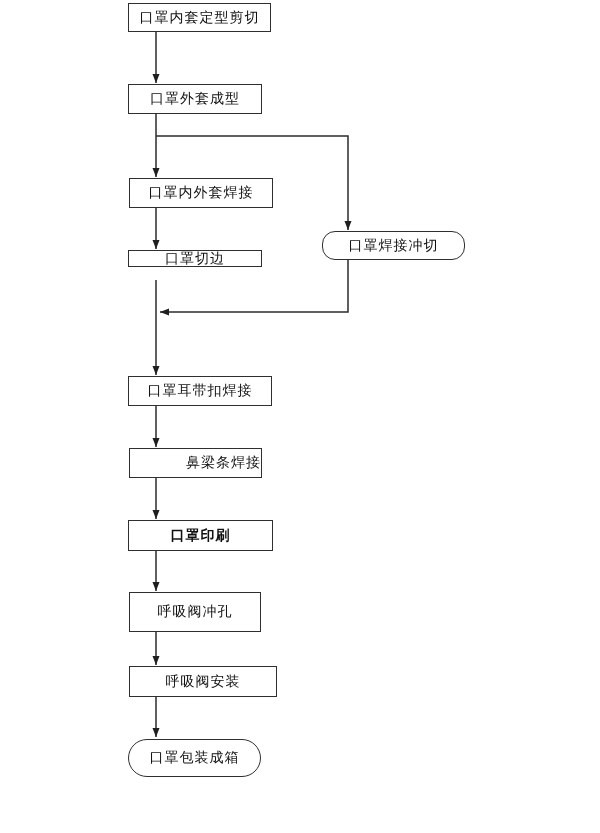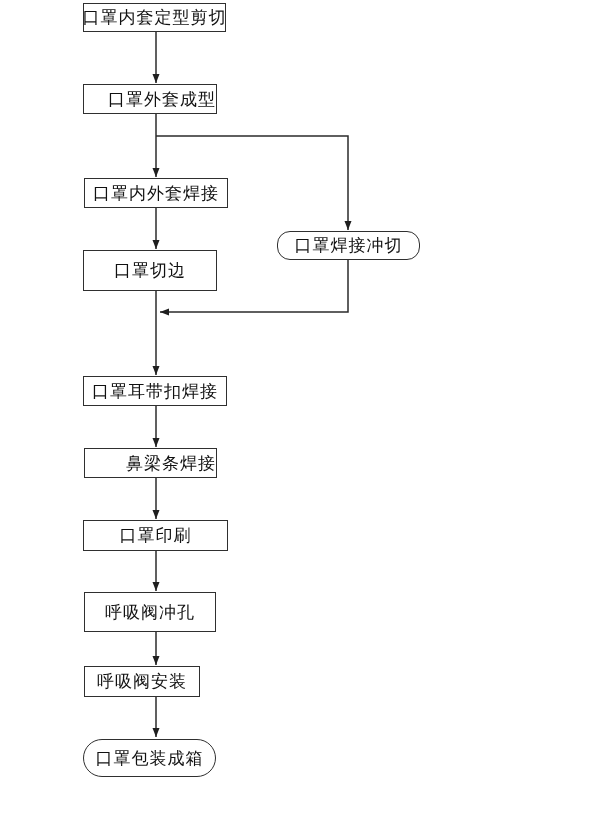--- a/index.html
+++ b/index.html
@@ -24,24 +24,25 @@
     pointer-events: none;
   }
   .node {
     position: absolute;
     box-sizing: border-box;
     border: 1px solid #2f2f2f;
     background: #ffffff;
     display: flex;
     align-items: center;
     justify-content: center;
-    font-size: 17px;
+    font-size: 14px;
     letter-spacing: 1px;
     color: #111111;
     white-space: nowrap;
+    margin-left: 45px;
   }
   .node.stadium {
     border-radius: 19px;
   }
   .edge {
     stroke: #2b2b2b;
     stroke-width: 1.5;
     fill: none;
   }
 </style>
@@ -66,53 +67,53 @@
     <path class="edge" d="M156,478 L156,519" marker-end="url(#arrow)"></path>
     <path class="edge" d="M156,551 L156,591" marker-end="url(#arrow)"></path>
     <path class="edge" d="M156,623 L156,665" marker-end="url(#arrow)"></path>
     <path class="edge" d="M156,697 L156,737" marker-end="url(#arrow)"></path>
   </svg>
 
   <div class="node" style="left:83px; top:3px; width:143px; height:29px;">
     <span>口罩内套定型剪切</span>
   </div>
 
-  <div class="node" style="left:83px; top:84px; width:134px; height:30px;justify-content:flex-end;">
+  <div class="node" style="left:83px; top:84px; width:134px; height:30px;">
     <span>口罩外套成型</span>
   </div>
 
   <div class="node" style="left:84px; top:178px; width:144px; height:30px;">
     <span>口罩内外套焊接</span>
   </div>
 
-  <div class="node" style="left:83px; top:250px; width:134px; height:41px;">
+  <div class="node" style="left:83px; top:250px; width:134px; height:17px;">
     <span>口罩切边</span>
   </div>
 
   <div class="node" style="left:277px; top:231px; width:143px; height:29px;border-radius:13px;">
     <span>口罩焊接冲切</span>
   </div>
 
   <div class="node" style="left:83px; top:376px; width:144px; height:30px;">
     <span>口罩耳带扣焊接</span>
   </div>
 
   <div class="node" style="left:84px; top:448px; width:133px; height:30px;justify-content:flex-end;">
     <span>鼻梁条焊接</span>
   </div>
 
-  <div class="node" style="left:83px; top:520px; width:145px; height:31px;">
+  <div class="node" style="left:83px; top:520px; width:145px; height:31px;font-weight:bold;">
     <span>口罩印刷</span>
   </div>
 
   <div class="node" style="left:84px; top:592px; width:132px; height:40px;">
     <span>呼吸阀冲孔</span>
   </div>
 
-  <div class="node" style="left:84px; top:666px; width:116px; height:31px;">
+  <div class="node" style="left:84px; top:666px; width:148px; height:31px;">
     <span>呼吸阀安装</span>
   </div>
 
   <div class="node stadium" style="left:83px; top:739px; width:133px; height:38px;">
     <span>口罩包装成箱</span>
   </div>
 
 </div>
 
 </body></html>

